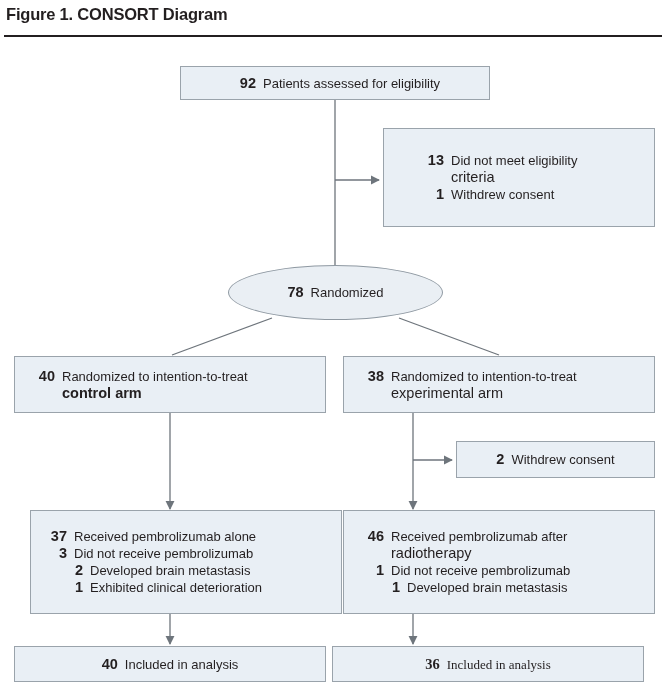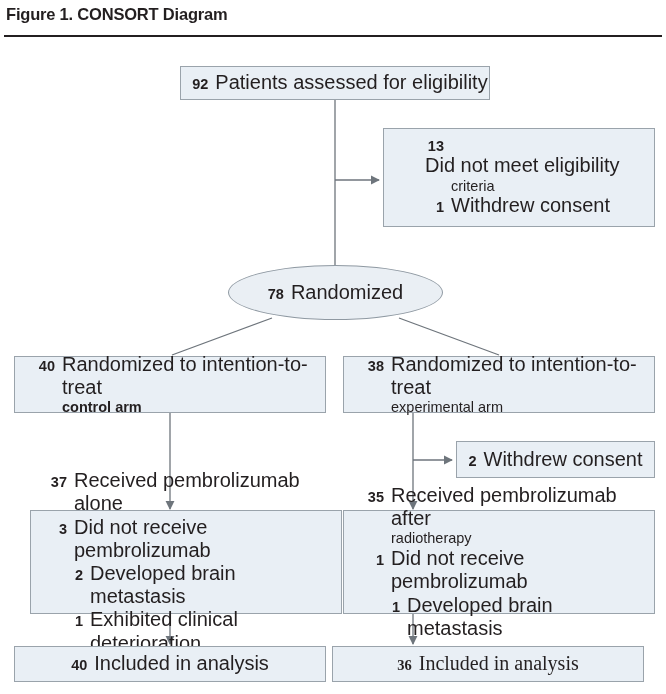--- a/index.html
+++ b/index.html
@@ -75,21 +75,21 @@
   }
   .num {
     font-weight: 700;
     text-align: right;
     flex: 0 0 auto;
     font-size: 14.5px;
     color: #231f20;
   }
   .lbl {
     font-weight: 400;
-    font-size: 20px;
+    font-size: 13px;
     color: #231f20;
     padding-left: 7px;
     white-space: normal;
   }
   .cont {
     font-weight: 400;
     font-size: 14.5px;
     color: #231f20;
     white-space: nowrap;
   }
@@ -132,21 +132,21 @@
   </svg>
 
   <div class="node" style="left:180px; top:66px; width:310px; height:34px; align-items:center;">
     <div class="row">
       <span class="num g26">92</span>
       <span class="lbl">Patients assessed for eligibility</span>
     </div>
   </div>
 
   <div class="node" style="left:383px; top:128px; width:272px; height:99px; padding:9px 10px 9px 16px;">
-    <div class="row" style="padding-left:18px;flex-direction:column;">
+    <div class="row" style="padding-left:18px;">
       <span class="num g26">13</span>
       <span class="lbl">Did not meet eligibility</span>
     </div>
     <div class="row" style="padding-left:18px;">
       <span class="num g26"></span>
       <span class="cont" style="padding-left:7px;">criteria</span>
     </div>
     <div class="row" style="padding-left:18px;">
       <span class="num g26">1</span>
       <span class="lbl">Withdrew consent</span>
@@ -203,21 +203,21 @@
       <span class="lbl">Developed brain metastasis</span>
     </div>
     <div class="row" style="padding-left:16px;">
       <span class="num g26">1</span>
       <span class="lbl">Exhibited clinical deterioration</span>
     </div>
   </div>
 
   <div class="node" style="left:343px; top:510px; width:312px; height:104px; padding:7px 6px 7px 14px;">
     <div class="row">
-      <span class="num g26">35</span>
+      <span class="num g26">46</span>
       <span class="lbl">Received pembrolizumab after</span>
     </div>
     <div class="row">
       <span class="num g26"></span>
       <span class="cont" style="padding-left:7px;">radiotherapy</span>
     </div>
     <div class="row">
       <span class="num g26">1</span>
       <span class="lbl">Did not receive pembrolizumab</span>
     </div>

